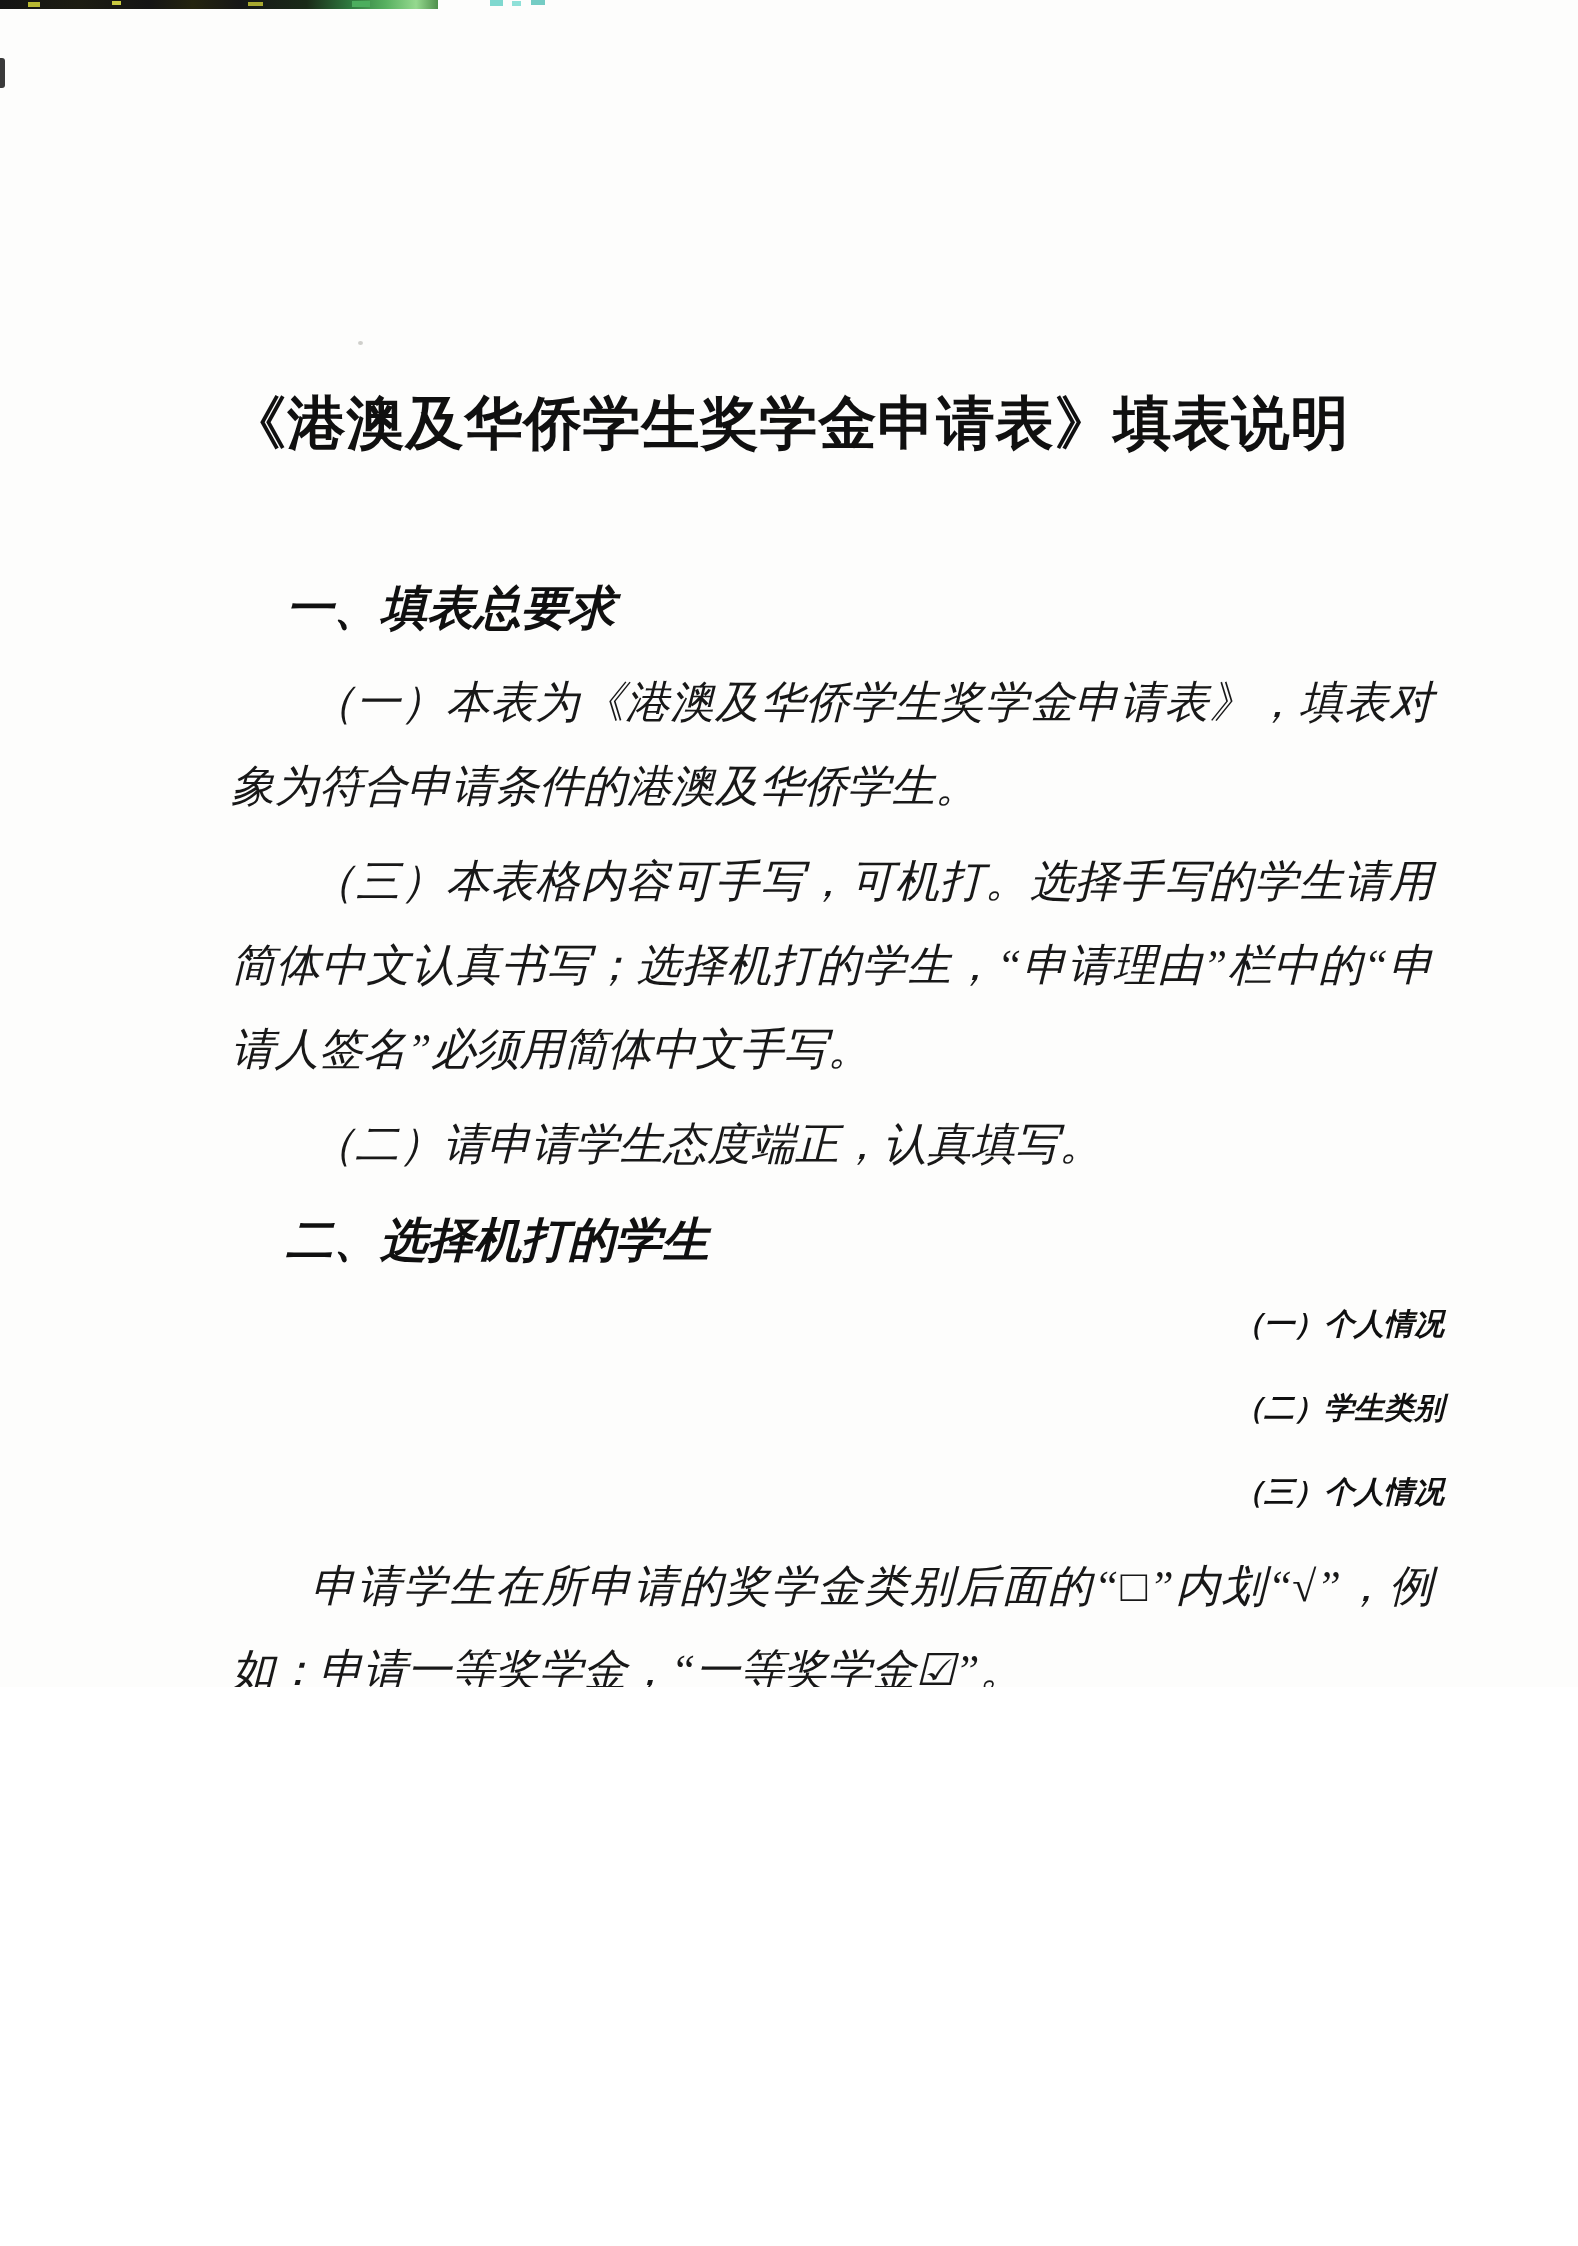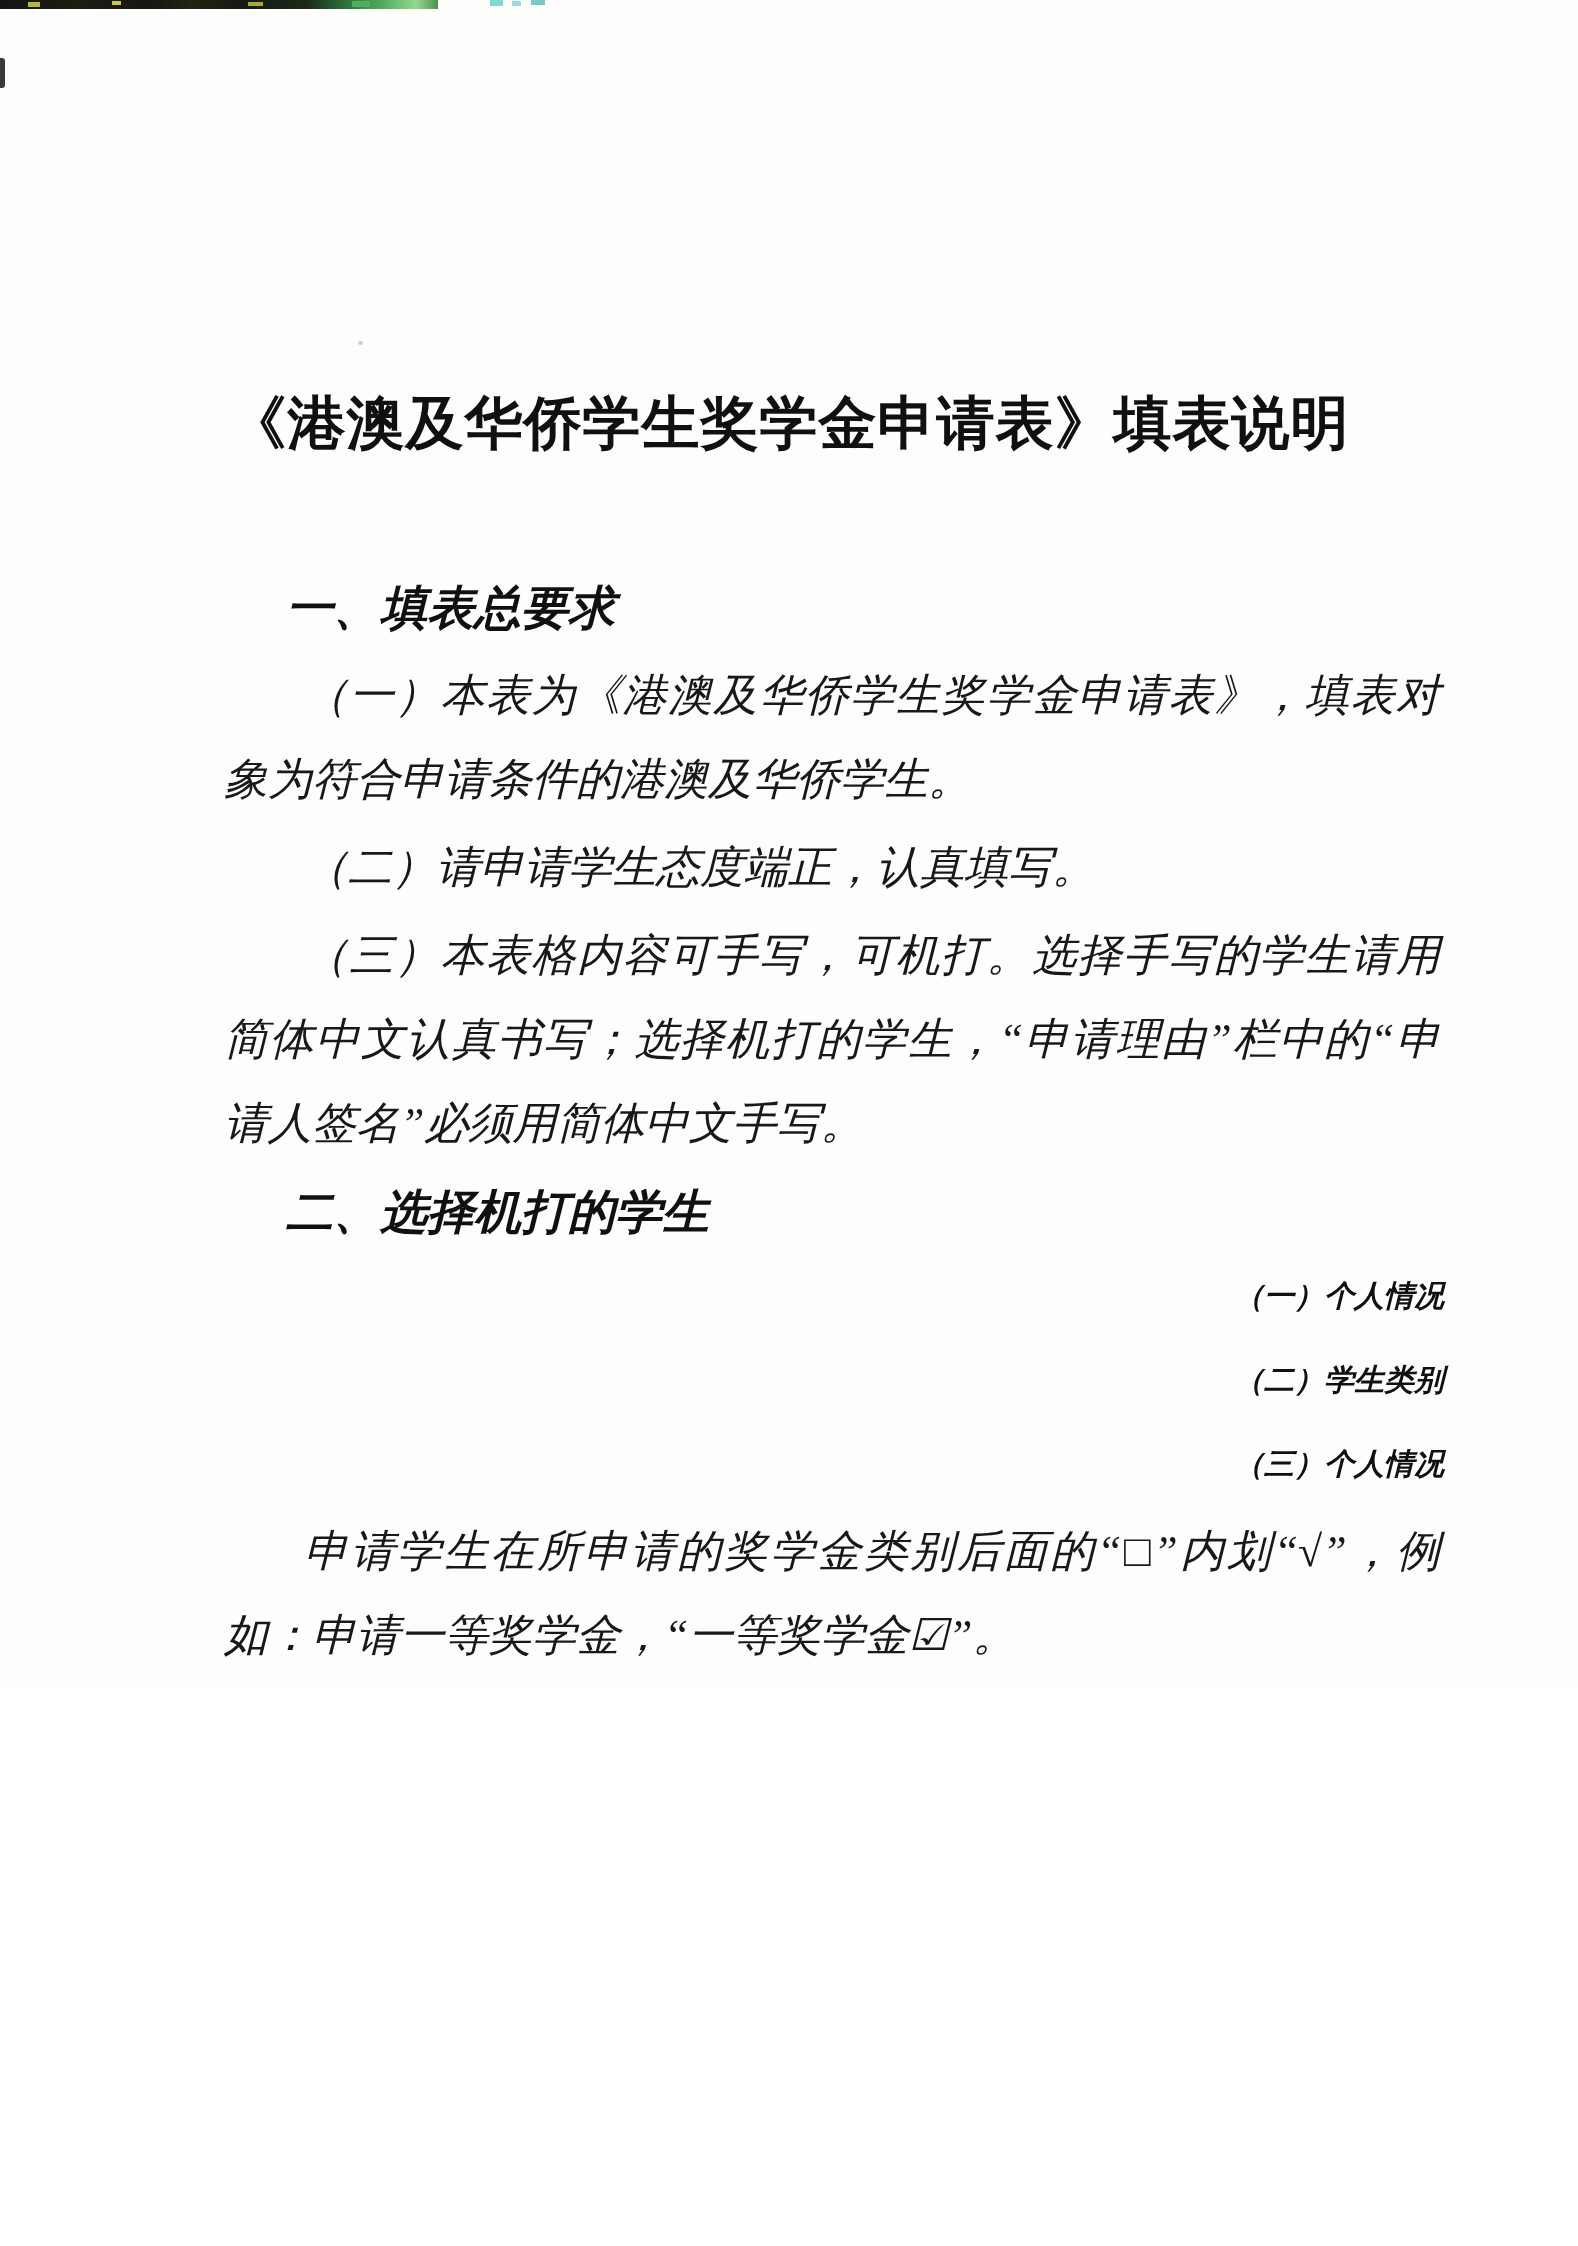--- a/index.html
+++ b/index.html
@@ -70,21 +70,21 @@
     color: #101010;
   }
   .h2-line {
     font-weight: bold;
     font-size: 30px;
     padding-left: 64px;
     text-align: right;
     color: #101010;
   }
   .body-par {
-    margin: 4px;
+    margin: 11px;
     text-indent: 80px;
   }
 </style>
 </head>
 <body>
 
 <div class="page">
 
   <div class="top-strip"></div>
   <div class="speck speck-y1"></div>
@@ -101,23 +101,23 @@
   <div class="speck dot-3"></div>
 
   <h1 class="doc-title">《港澳及华侨学生奖学金申请表》填表说明</h1>
 
   <div class="content">
 
     <div class="h1-line">一、填表总要求</div>
 
     <p class="body-par">（一）本表为《港澳及华侨学生奖学金申请表》，填表对象为符合申请条件的港澳及华侨学生。</p>
 
+    <p class="body-par">（三）本表格内容可手写，可机打。选择手写的学生请用简体中文认真书写；选择机打的学生，“申请理由”栏中的“申请人签名”必须用简体中文手写。</p>
+
     <p class="body-par">（二）请申请学生态度端正，认真填写。</p>
-
-    <p class="body-par">（三）本表格内容可手写，可机打。选择手写的学生请用简体中文认真书写；选择机打的学生，“申请理由”栏中的“申请人签名”必须用简体中文手写。</p>
 
     <div class="h1-line">二、选择机打的学生</div>
 
     <div class="h2-line">（一）个人情况</div>
 
 
     <div class="h2-line">（二）学生类别</div>
 
 
     <div class="h2-line">（三）个人情况</div>

